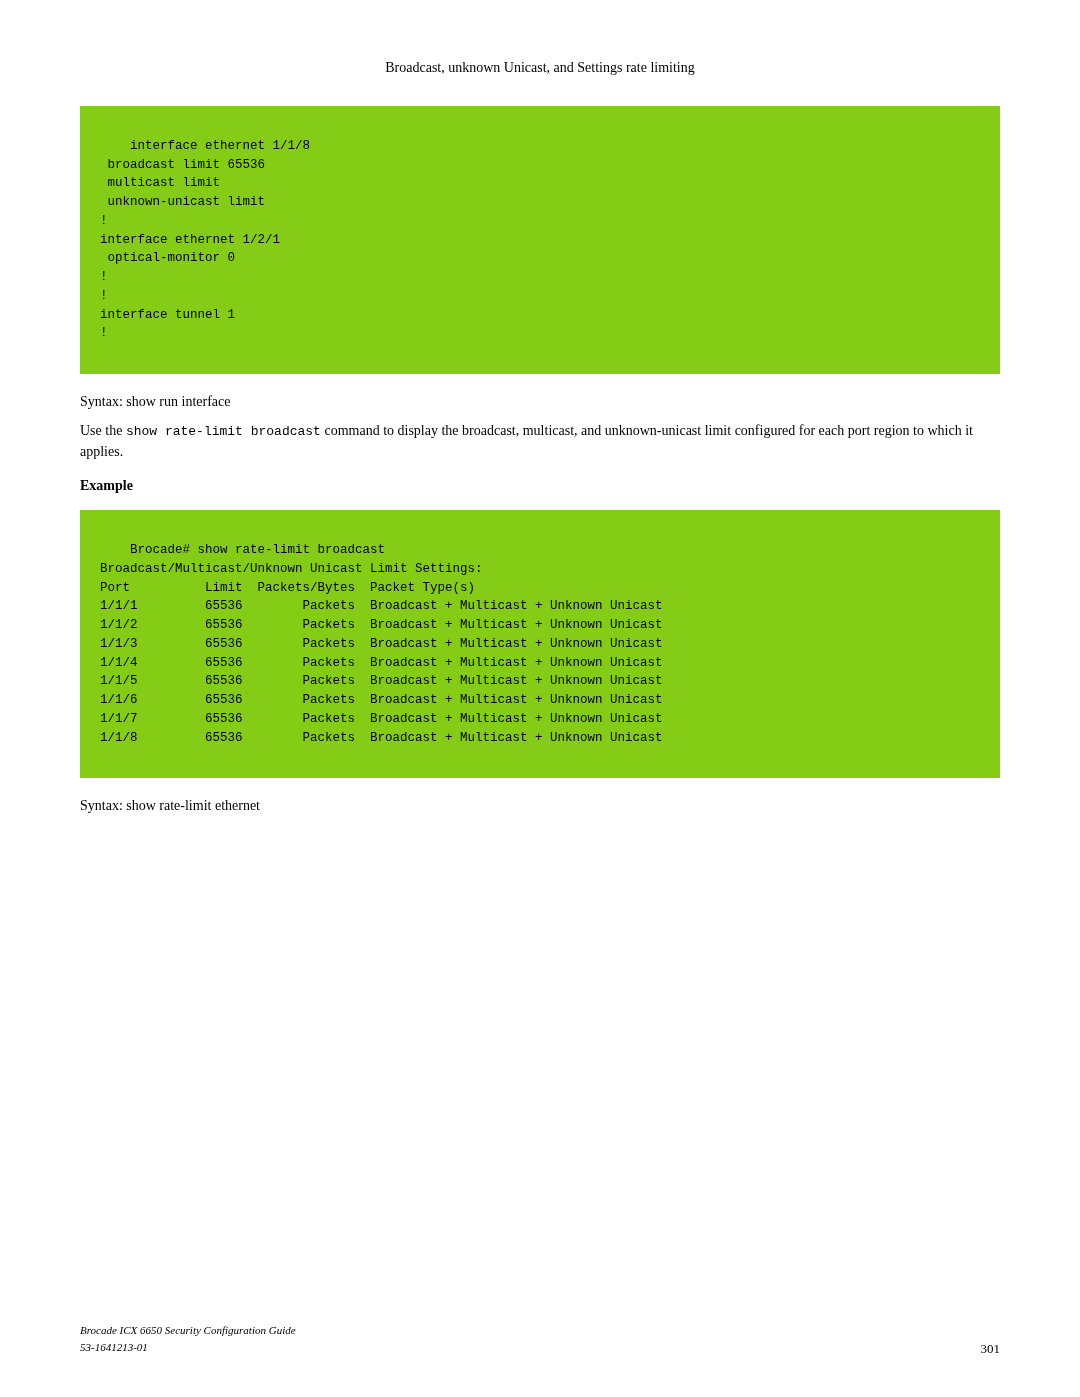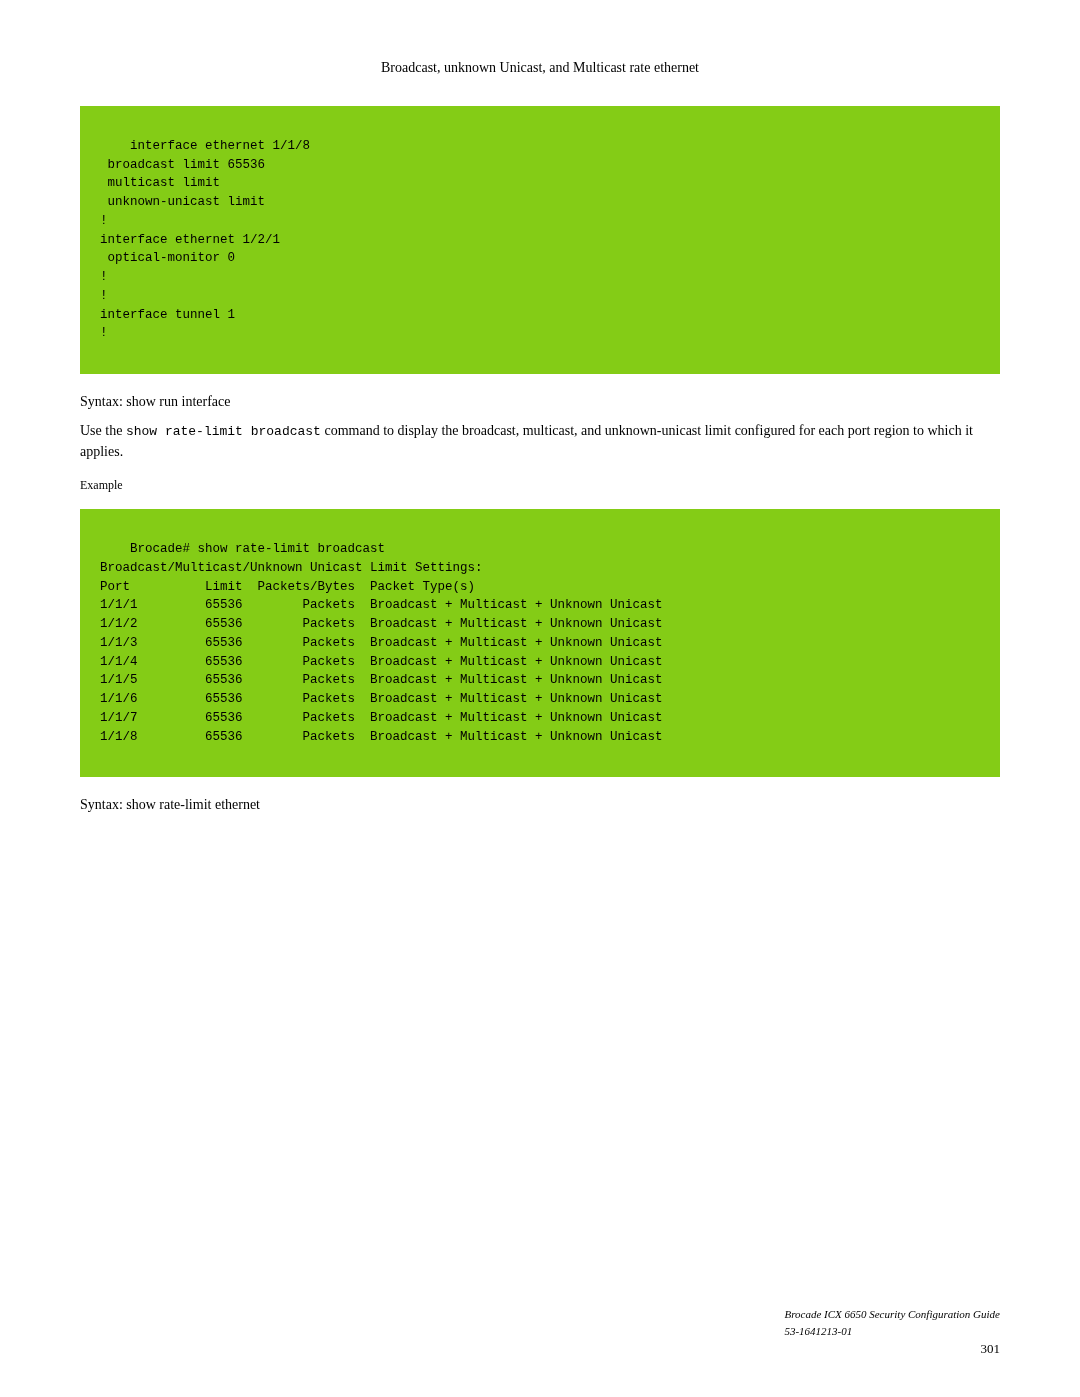--- a/index.html
+++ b/index.html
@@ -57,55 +57,54 @@
       margin: 8px 0;
     }
 
     .body-text .bold-code {
       font-family: 'Courier New', Courier, monospace;
       font-weight: normal;
       font-size: 13px;
     }
 
     .example-label {
-      font-size: 12px;
-      font-weight: normal;
+      font-size: 14px;
+      font-weight: bold;
       margin: 16px 0 4px 0;
     }
 
     .page-footer {
       position: absolute;
       bottom: 40px;
       left: 80px;
       right: 80px;
       display: flex;
       justify-content: space-between;
       align-items: flex-end;
       font-size: 11px;
       color: #000000;
-      flex-direction: column;
     }
 
     .footer-left {
       font-style: italic;
       line-height: 1.6;
     }
 
     .footer-right {
       font-size: 13px;
       margin-left: 38px;
     }
   </style>
 </head>
 <body>
 
 <div class="page">
 
   <div class="page-header">
-    <span>Broadcast, unknown Unicast, and Multicast rate ethernet</span>
+    <span>Broadcast, unknown Unicast, and Settings rate limiting</span>
   </div>
 
   <div class="code-block">
     <span>interface ethernet 1/1/8
  broadcast limit 65536
  multicast limit
  unknown-unicast limit
 !
 interface ethernet 1/2/1
  optical-monitor 0

